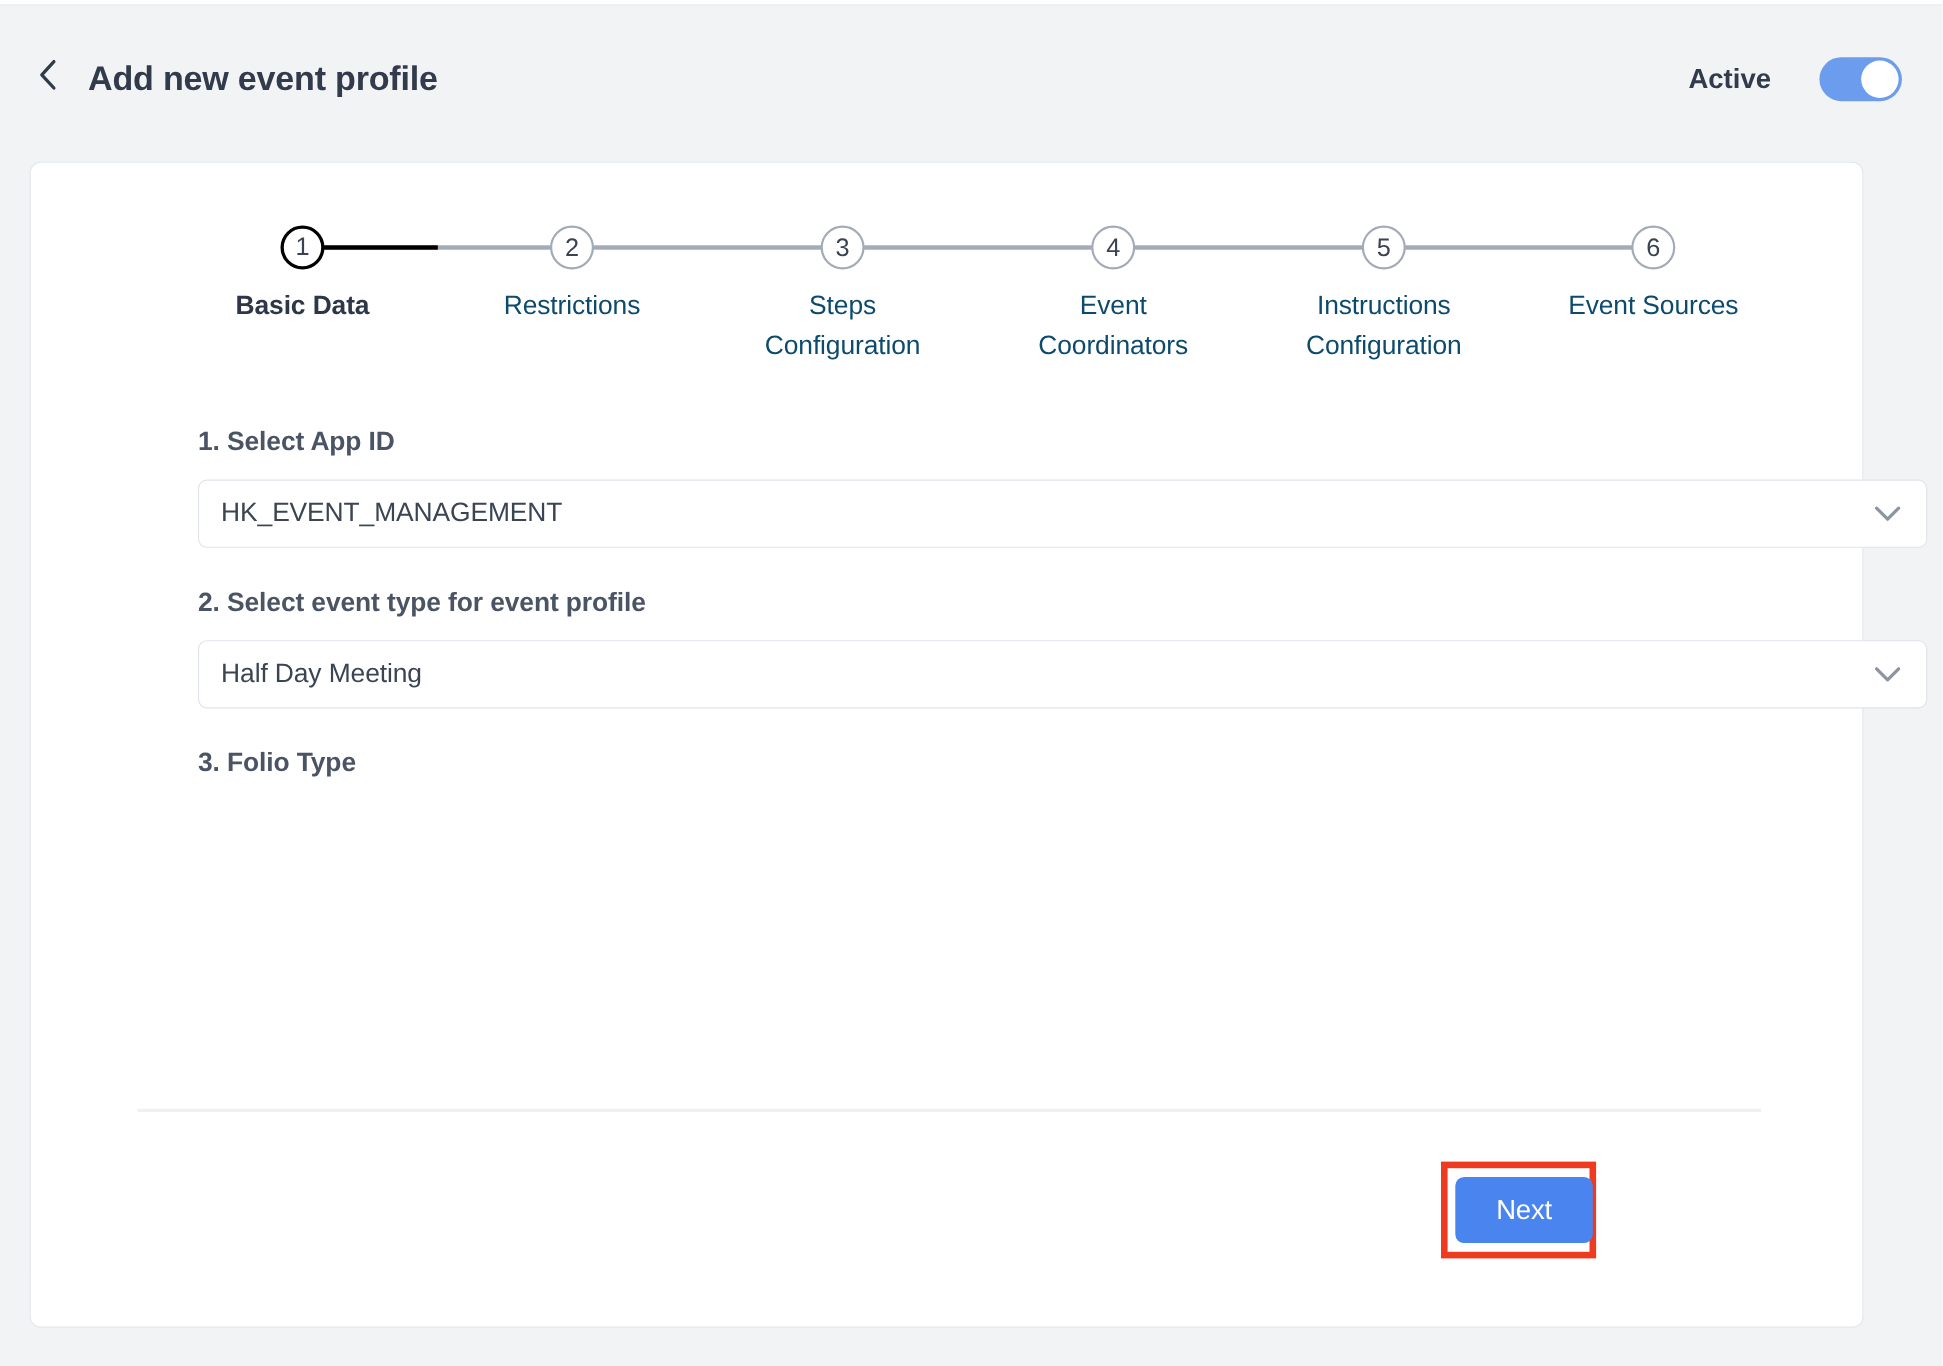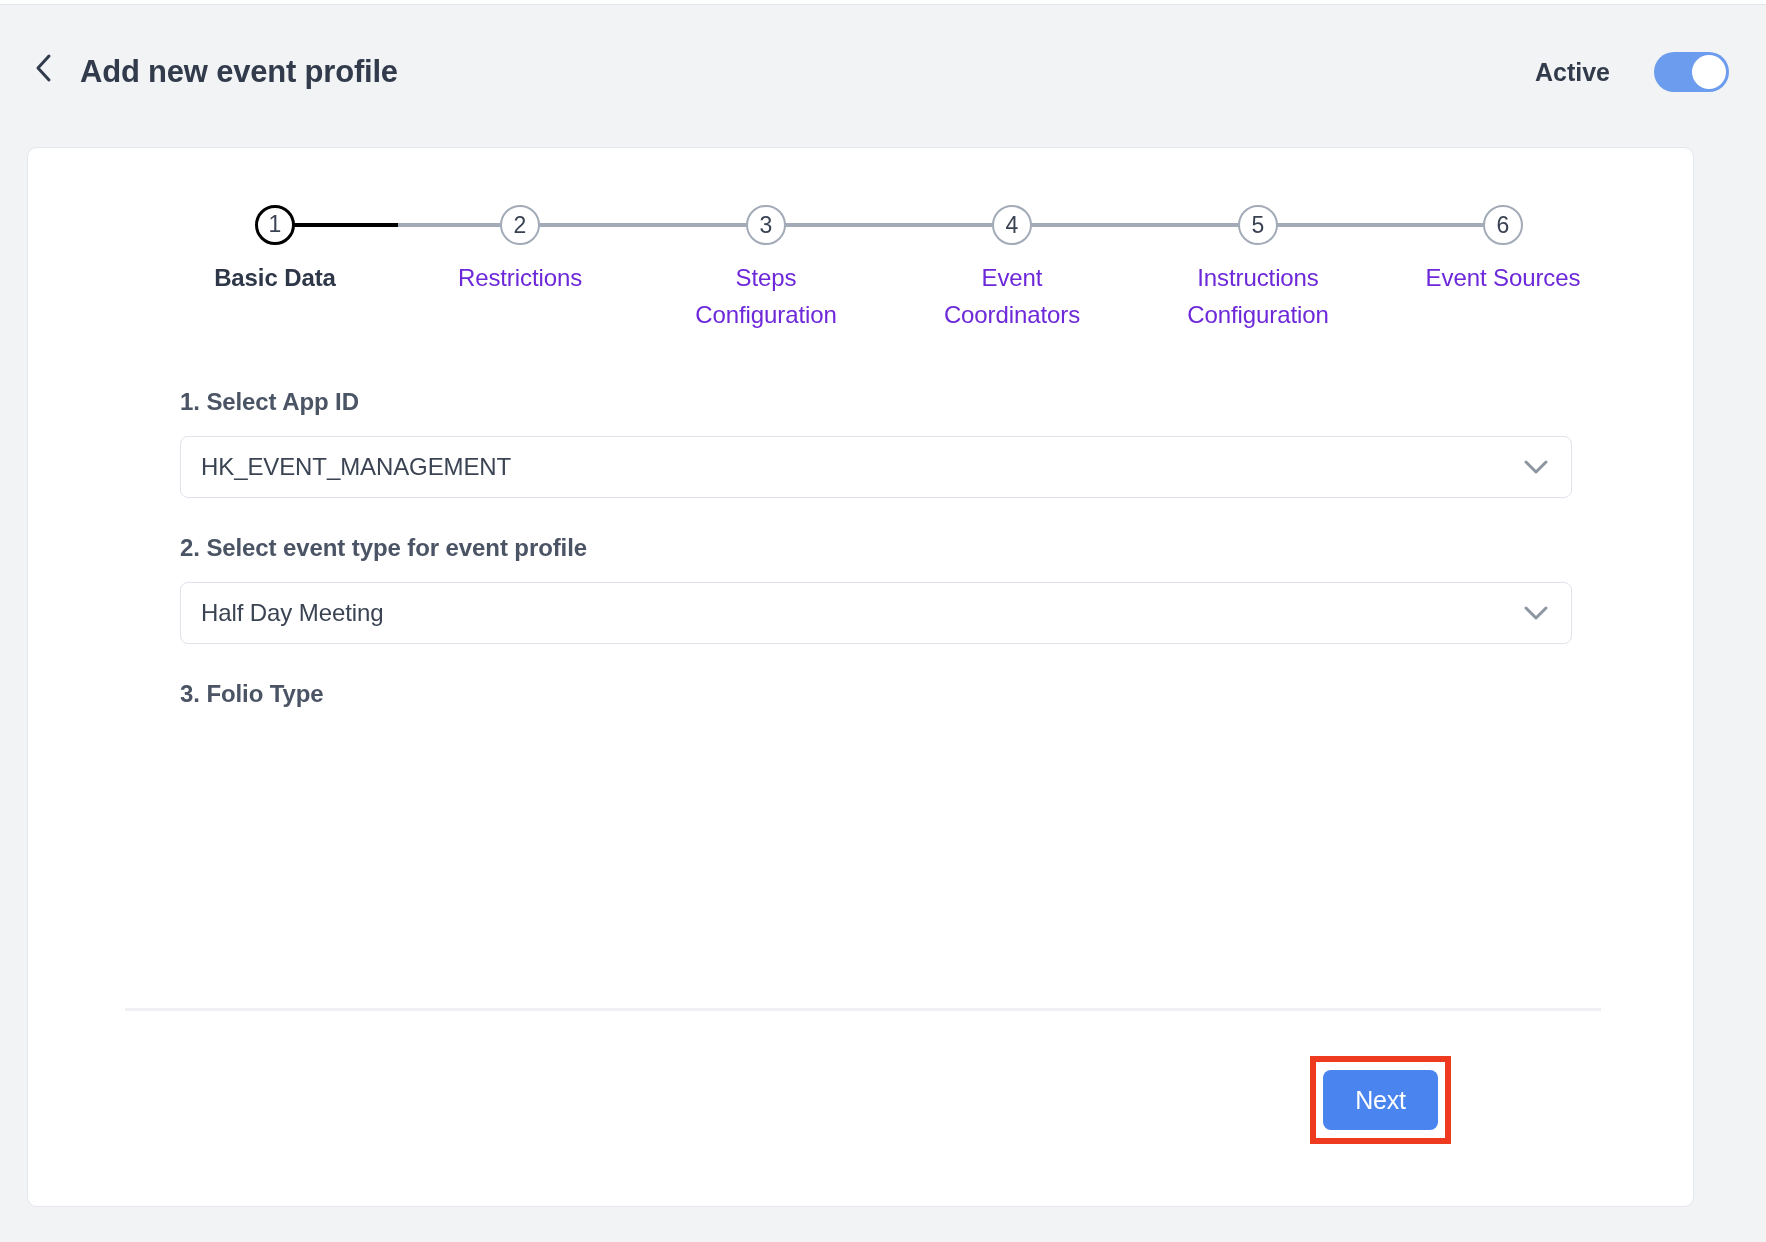--- a/index.html
+++ b/index.html
@@ -140,21 +140,21 @@
   }
   .step.active .circle {
     border-color: #000000;
     border-width: 3.5px;
     line-height: 33px;
     font-weight: normal;
   }
   .step-label {
     margin-top: 14px;
     font-size: 24px;
-    color: #6d28d9;
+    color: #0c4a6e;
     line-height: 1.56;
     letter-spacing: -0.1px;
   }
   .step.active .step-label {
     font-weight: bold;
     color: #2e3748;
   }
 
   .connector {
     position: absolute;
@@ -180,21 +180,21 @@
   .field { margin-bottom: 36px; }
   .field-label {
     font-size: 24px;
     font-weight: bold;
     color: #4a5464;
     letter-spacing: -0.1px;
     margin-bottom: 20px;
   }
   .select-box {
     position: relative;
-    width: 1392px;
+    width: 1572px;
     height: 62px;
     border: 1px solid #dfe3ea;
     border-radius: 8px;
     background: #ffffff;
     display: flex;
     align-items: center;
     cursor: pointer;
   }
   .select-value {
     padding-left: 20px;
@@ -235,21 +235,21 @@
     width: 141px;
     height: 88px;
     border: 6px solid #ee3b1f;
     background: #ffffff;
   }
 
   .next-btn {
     position: absolute;
     left: 1295px;
     top: 47px;
-    width: 115px;
+    width: 125px;
     height: 60px;
     background: #4a84ef;
     border: none;
     border-radius: 8px;
     color: #ffffff;
     font-size: 25px;
     font-family: "Liberation Sans", sans-serif;
     cursor: pointer;
     letter-spacing: -0.2px;
   }

